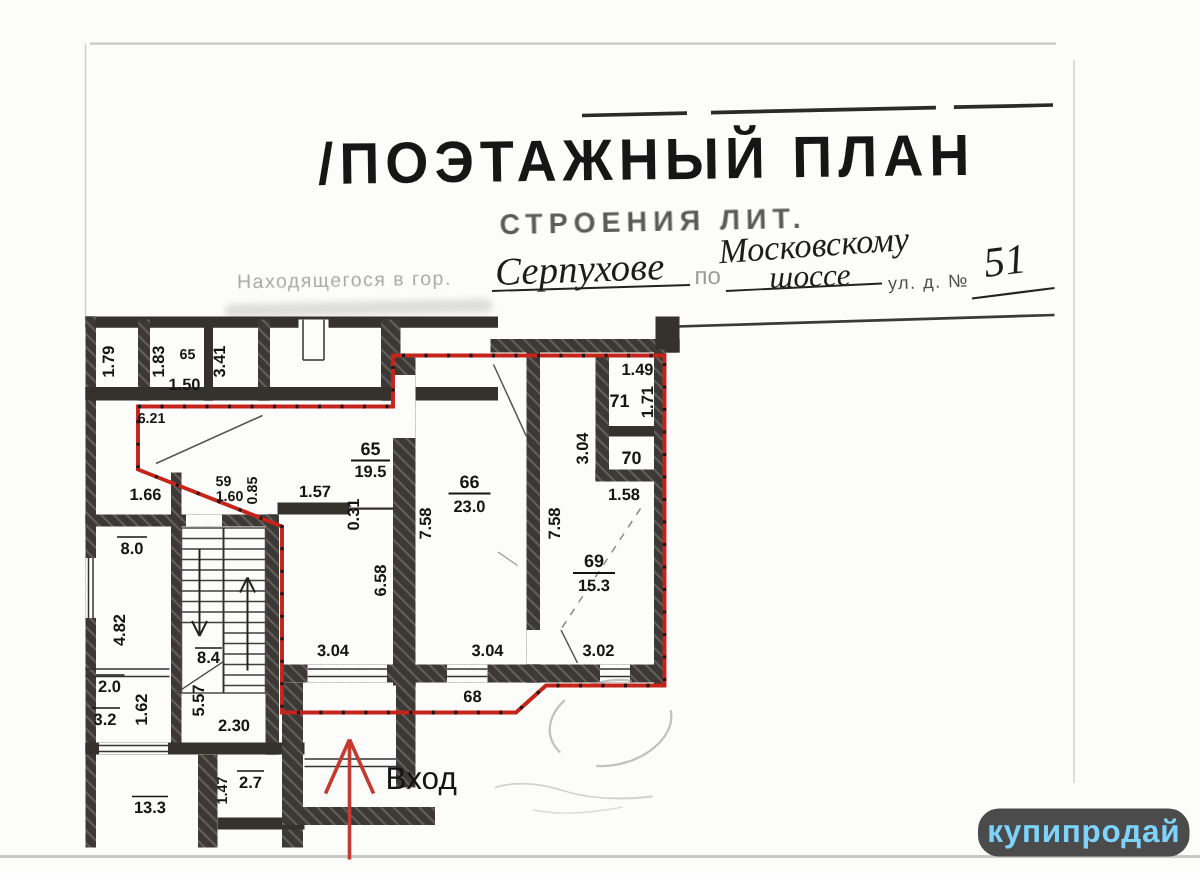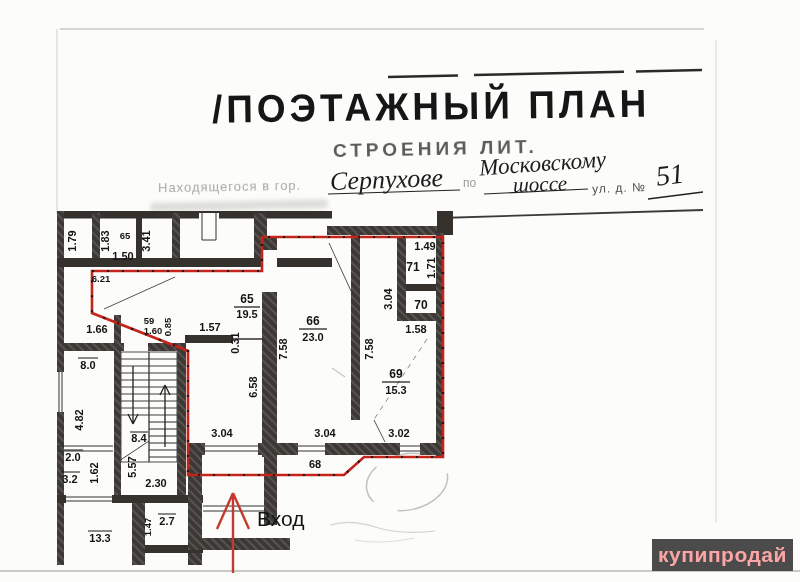--- a/index.html
+++ b/index.html
@@ -24,26 +24,26 @@
   }
   .smudge{
     left:150px;top:201px;width:178px;height:9px;background:#8f8f8c;
     opacity:.28;filter:blur(2px);transform:rotate(-1.2deg);border-radius:4px;
   }
   .hw{font-family:"Liberation Serif",serif;font-style:italic;color:#1c1c1c;white-space:nowrap;}
   .hw-city{left:330px;top:165px;font-size:26px;transform:rotate(-2deg);}
   .hw-street1{left:479px;top:151px;font-size:23px;transform:rotate(-4deg);}
   .hw-street2{left:513px;top:172px;font-size:21px;transform:rotate(-2deg);}
   .hw-num{left:656px;top:159px;font-size:28px;transform:rotate(-7deg);}
-  .preposition{left:463px;top:176px;font-size:12px;color:#9b9b98;}
+  .preposition{left:463px;top:176px;font-size:16px;color:#9b9b98;}
   .house-label{left:592px;top:181px;font-size:12px;color:#4e4e4c;transform:rotate(-2deg);letter-spacing:1px;white-space:nowrap;}
   .watermark{
     left:652px;top:539px;width:141px;height:32px;background:#4b4b4b;
     display:flex;align-items:center;justify-content:center;
-    color:#fca5a5;font-size:21px;font-weight:600;letter-spacing:.5px;
+    color:#7dd3fc;font-size:21px;font-weight:600;letter-spacing:.5px;border-radius:14px;
   }
   svg text{font-family:"Liberation Sans",sans-serif;fill:#141414;}
   .dim{font-size:11px;font-weight:bold;}
   .dim-s{font-size:9.5px;font-weight:bold;}
   .room{font-size:12px;font-weight:bold;}
   .entr{font-size:21px;}
 </style>
 </head>
 <body>
 

